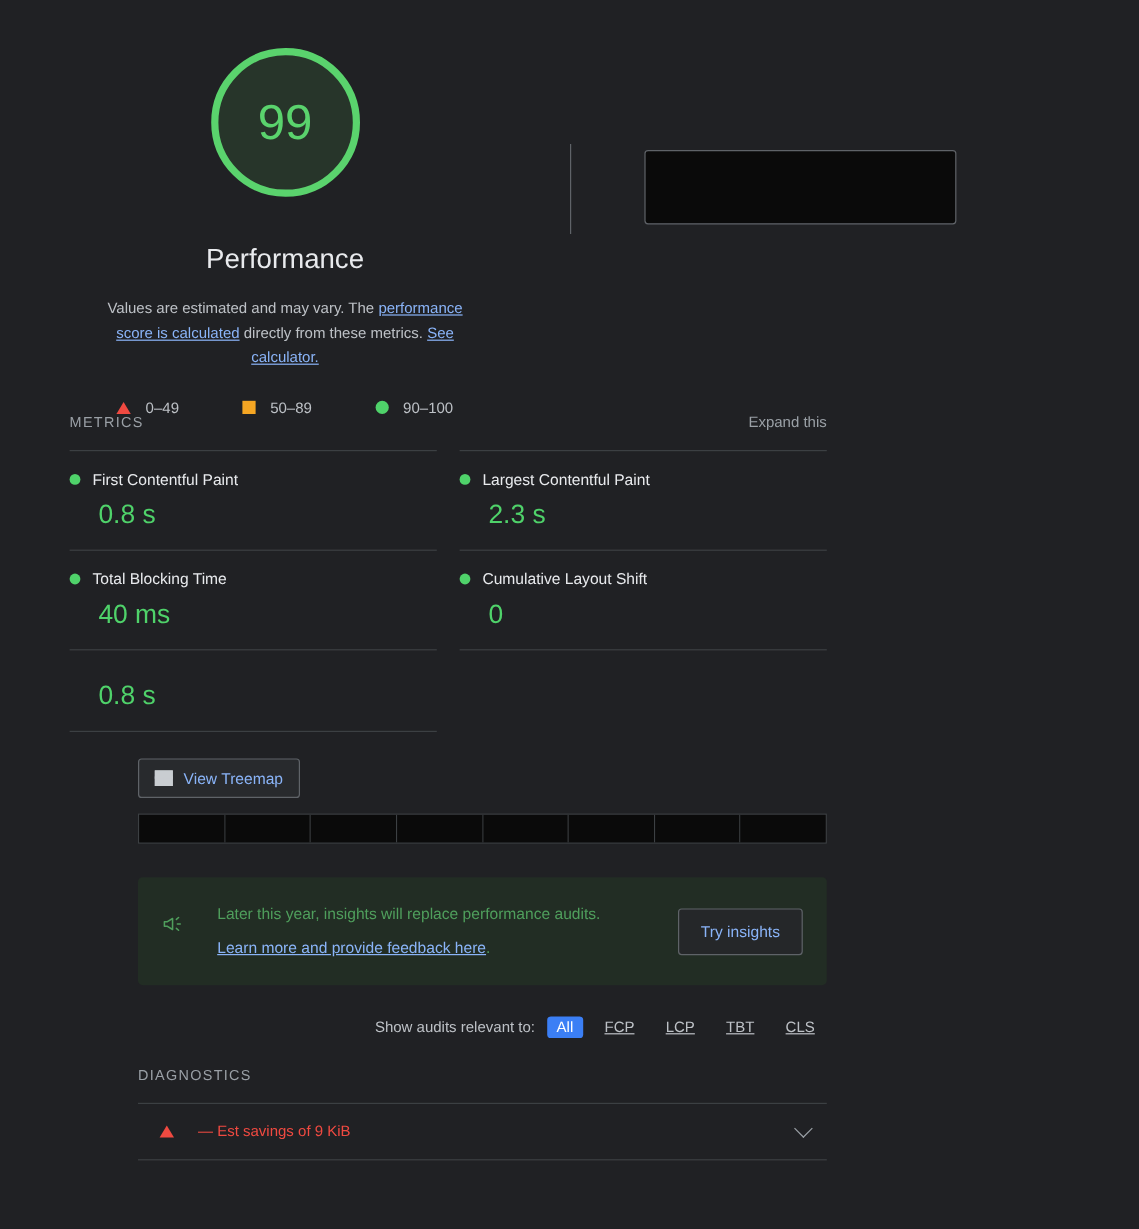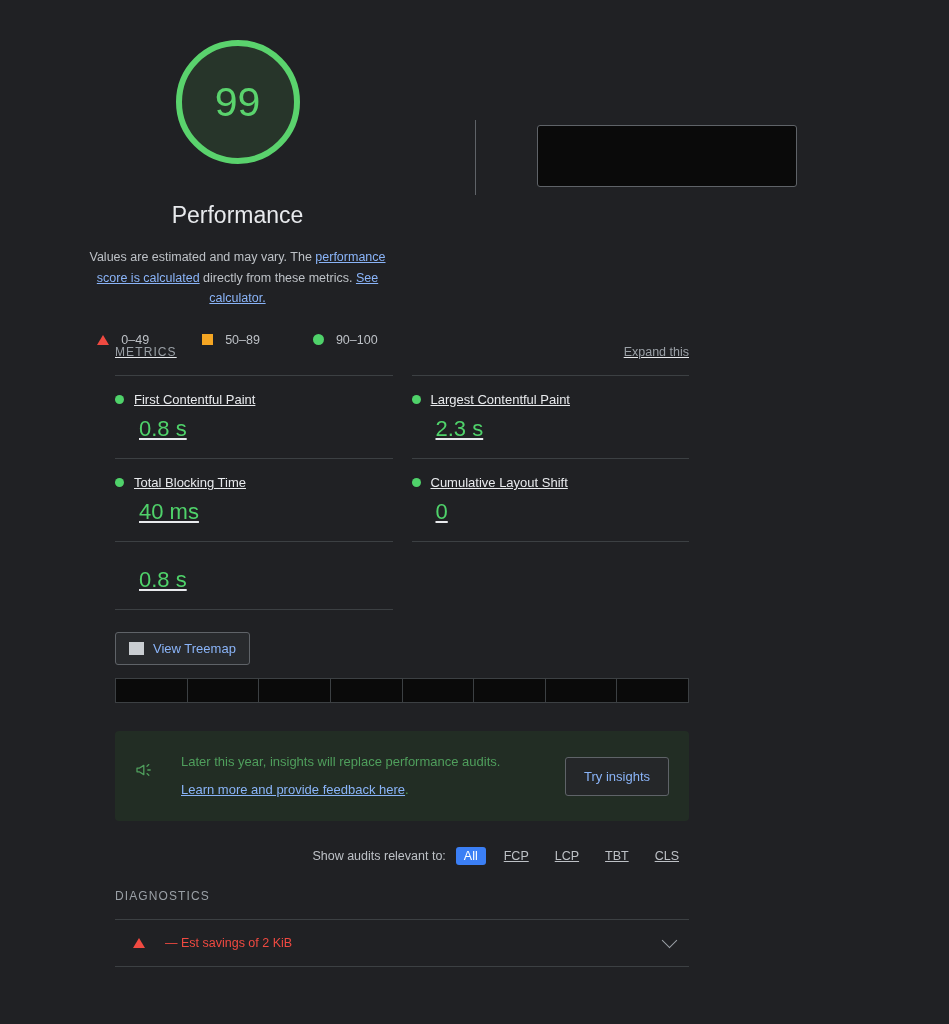--- a/index.html
+++ b/index.html
@@ -69,21 +69,21 @@
 
   .vdivider{
     position:absolute;left:475px;top:120px;width:1px;height:75px;background:#5f6368;
   }
   .shot-thumb{
     position:absolute;left:537px;top:125px;width:260px;height:62px;
     background:var(--film);border:1px solid #5f6368;border-radius:3px;
   }
 
   
-  .metrics{padding:0 115px 0 115px;text-decoration:underline;}
+  .metrics{padding:0 115px 0 58px;}
   .metrics-head{
     display:flex;justify-content:space-between;align-items:baseline;
     margin-bottom:16px;
   }
   .section-label{
     font-size:12px;letter-spacing:1.1px;color:var(--text-dim);text-transform:uppercase;
   }
   .expand{font-size:12.5px;color:var(--text-dim);cursor:pointer;}
   .metric-grid{display:flex;gap:19px;}
   .metric-col{flex:1;min-width:0;}
@@ -287,20 +287,20 @@
     <span class="chip link">CLS</span>
   </div>
 
   <div class="diag">
     <div class="section-label">DIAGNOSTICS</div>
     <div class="diag-list">
 
 
       <div class="diag-row">
         <span class="tri"></span>
-        <span class="diag-sav">— Est savings of 2 KiB</span>
+        <span class="diag-sav">— Est savings of 9 KiB</span>
         <span class="chev"></span>
       </div>
 
     </div>
   </div>
 
 </div>
 
 </body></html>

